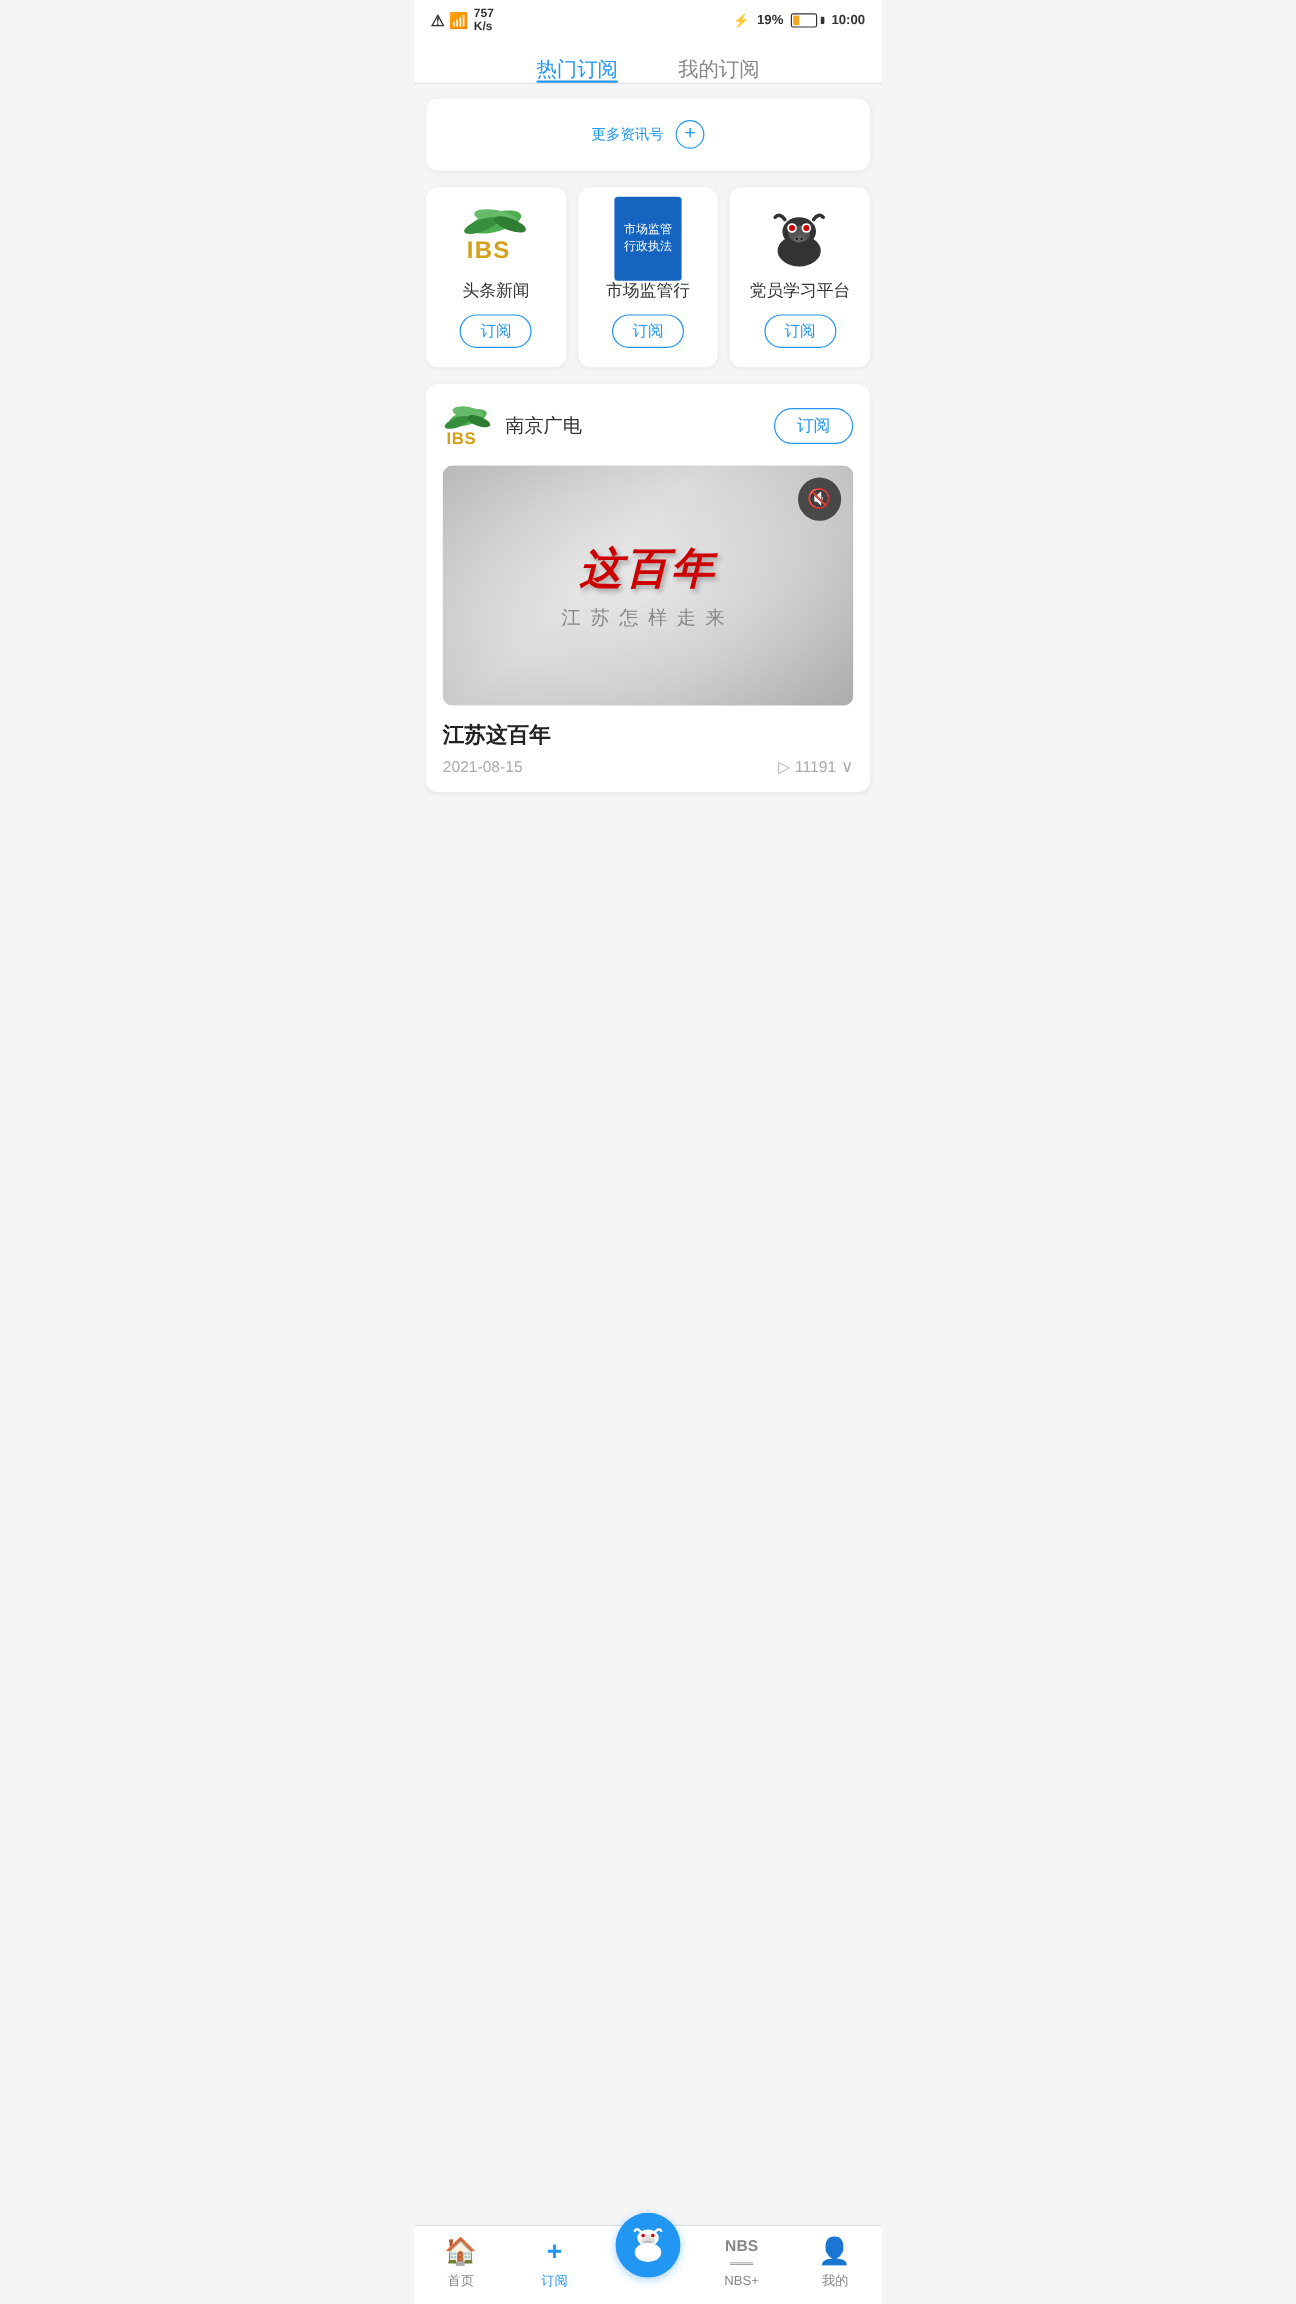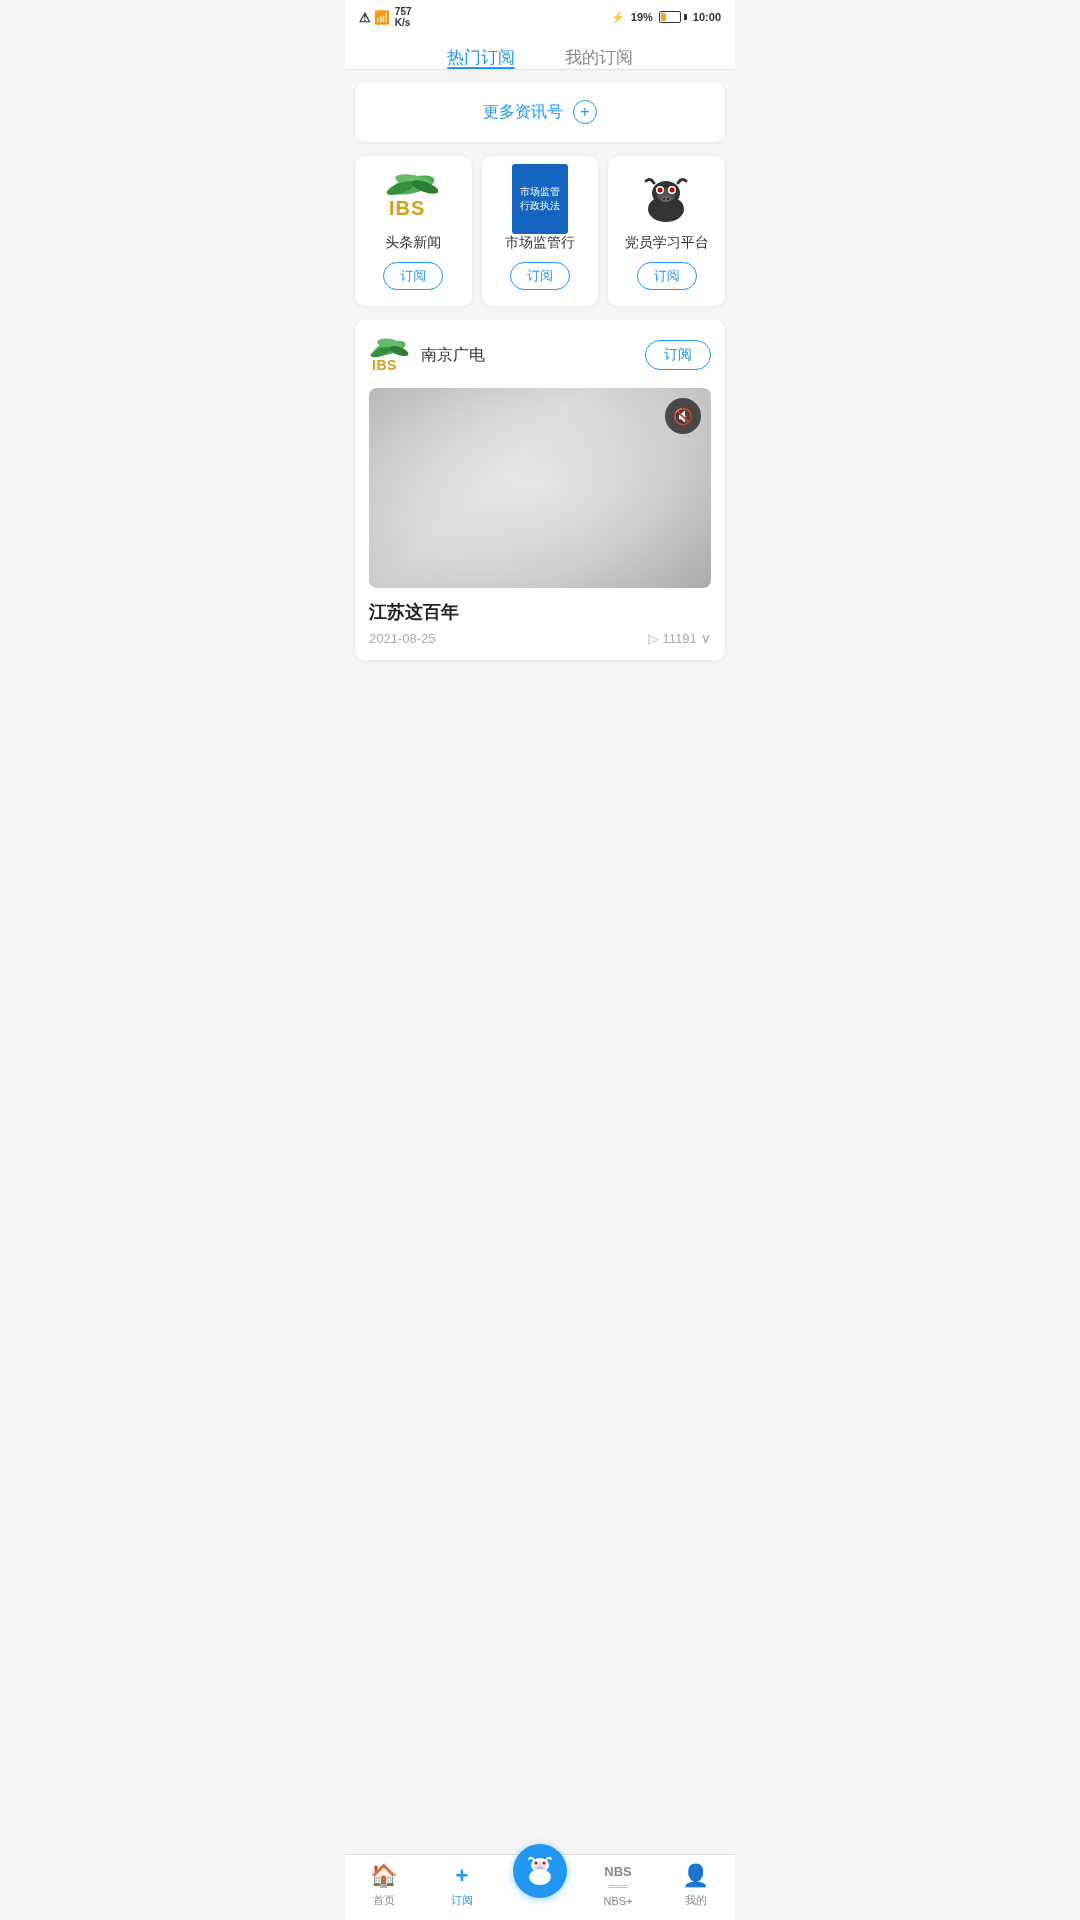--- a/index.html
+++ b/index.html
@@ -110,21 +110,21 @@
       display: flex;
       align-items: center;
       justify-content: center;
       gap: 10px;
       padding: 18px;
       margin-bottom: 14px;
       box-shadow: 0 1px 4px rgba(0,0,0,0.06);
     }
     .more-info-text {
       color: #2196F3;
-      font-size: 16px;
+      font-size: 12px;
     }
     .plus-btn {
       width: 24px;
       height: 24px;
       border: 1.5px solid #2196F3;
       border-radius: 50%;
       display: flex;
       align-items: center;
       justify-content: center;
       color: #2196F3;
@@ -489,27 +489,31 @@
           <text x="3" y="36" font-size="14" font-weight="900" fill="#D4A017" font-family="Arial,sans-serif" letter-spacing="0.5">IBS</text>
         </svg>
         <span class="publisher-name">南京广电</span>
       </div>
       <button class="subscribe-btn" style="padding:5px 18px;font-size:14px;">订阅</button>
     </div>
 
     <div class="video-thumbnail">
 
 
+      <div class="video-center-text">
+        <div class="video-title-cn">这百年</div>
+        <div class="video-subtitle-cn">江苏怎样走来</div>
+      </div>
 
       <div class="mute-btn">🔇</div>
     </div>
 
     <div class="article-title">江苏这百年</div>
     <div class="article-meta">
-      <span>2021-08-25</span>
+      <span>2021-08-15</span>
       <div class="article-meta-right">
         <span>▷</span>
         <span>11191</span>
         <span style="font-size:14px;">∨</span>
       </div>
     </div>
   </div>
 
 </div>
 

